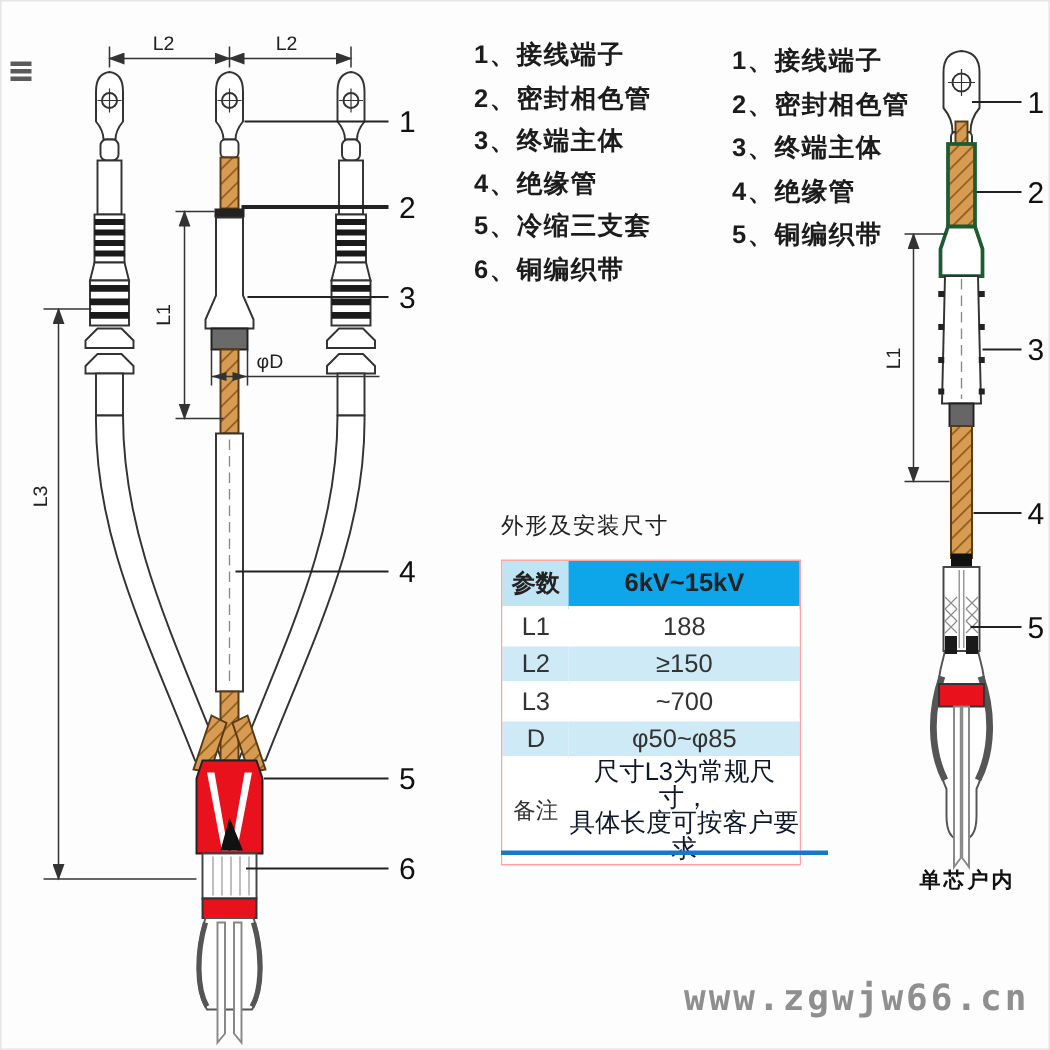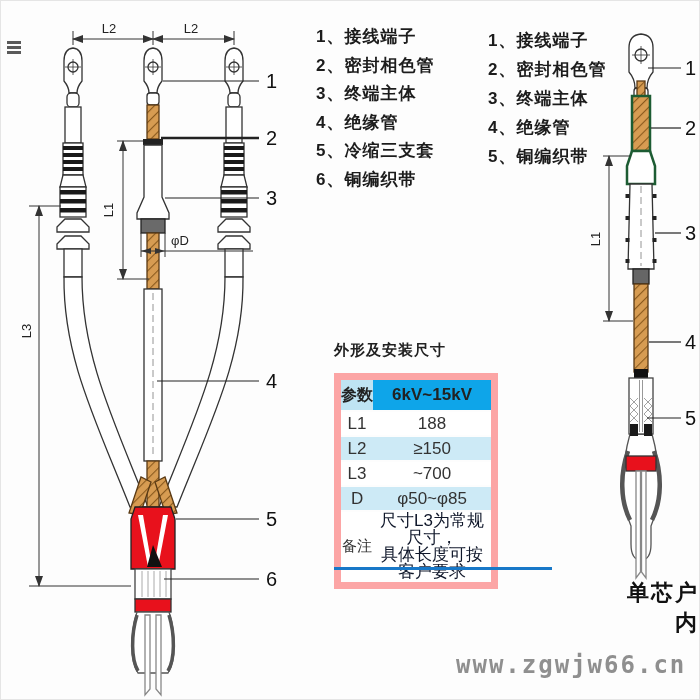--- a/index.html
+++ b/index.html
@@ -12,23 +12,23 @@
   svg text{font-family:"Liberation Sans",sans-serif;fill:#111;}
   .callout-num{font-size:20px;}
   .dim-label{font-size:13px;fill:#222;}
 
   
   .parts-list{position:absolute;color:#1c1c1c;font-weight:bold;font-size:17px;letter-spacing:1px;}
   #parts-list-1{left:315px;top:22px;line-height:28.5px;}
   #parts-list-2{left:487px;top:25px;line-height:29px;}
 
   
-  #dims-heading{position:absolute;left:333px;top:340px;font-size:15px;font-weight:bold;color:#222;letter-spacing:1px;}
-  #dim-table{position:absolute;left:333px;top:372px;width:164px;border-collapse:separate;border-spacing:0;
-    font-size:17px;color:#333;border:7px solid #fca5a5;}
+  #dims-heading{position:absolute;left:333px;top:340px;font-size:15px;font-weight:normal;color:#222;letter-spacing:1px;}
+  #dim-table{position:absolute;left:333px;top:372px;width:200px;border-collapse:separate;border-spacing:0;
+    font-size:17px;color:#333;border:1px solid #fca5a5;}
   #dim-table td{text-align:center;vertical-align:middle;padding:0;border-bottom:2px solid #fdfdfd;}
   #dim-table .c1{width:45px;}
   #dim-table .c2{width:155px;}
   #dim-table tr.thead td{height:30px;font-weight:bold;color:#222;}
   #dim-table tr.thead .c1{background:#bfe4f3;font-size:16px;}
   #dim-table tr.thead .c2{background:#0ea5e9;font-size:17px;}
   #dim-table tr.r td{height:23px;background:#fff;}
   #dim-table tr.r.alt td{background:#cdeaf6;}
   #dim-table tr.remark td{height:48px;background:#fff;}
   #dim-table tr.remark .c1{font-size:15px;}
@@ -38,21 +38,21 @@
   
   #banner{position:absolute;left:286px;top:596px;z-index:3;
     font-family:"Liberation Serif",serif;font-weight:bold;font-size:26px;line-height:32px;
     color:#ffd21e;letter-spacing:1px;white-space:nowrap;
     -webkit-text-stroke:1.2px #d23c0a;
     text-shadow:-1px 0 #c83000,1px 0 #c83000,0 -1px #c83000,0 1px #c83000,0 0 8px #ffe96e;}
   #watermark{position:absolute;left:455px;top:650px;z-index:2;
     font-family:"DejaVu Sans Mono",monospace;font-weight:bold;font-size:24px;
     letter-spacing:2px;color:#8f8f8f;white-space:nowrap;}
 
-  #right-caption{position:absolute;left:612px;top:577px;font-size:22px;font-weight:bold;color:#111;letter-spacing:2px;text-align:right;}
+  #right-caption{position:absolute;left:612px;top:577px;font-size:14px;font-weight:bold;color:#111;letter-spacing:2px;text-align:right;}
 
   
   #artifact{position:absolute;left:6px;top:40px;width:14px;height:16px;}
   #artifact div{height:3px;background:#5a5a5a;margin-bottom:2px;}
 </style>
 </head>
 <body>
 
 <div id="canvas">
 

